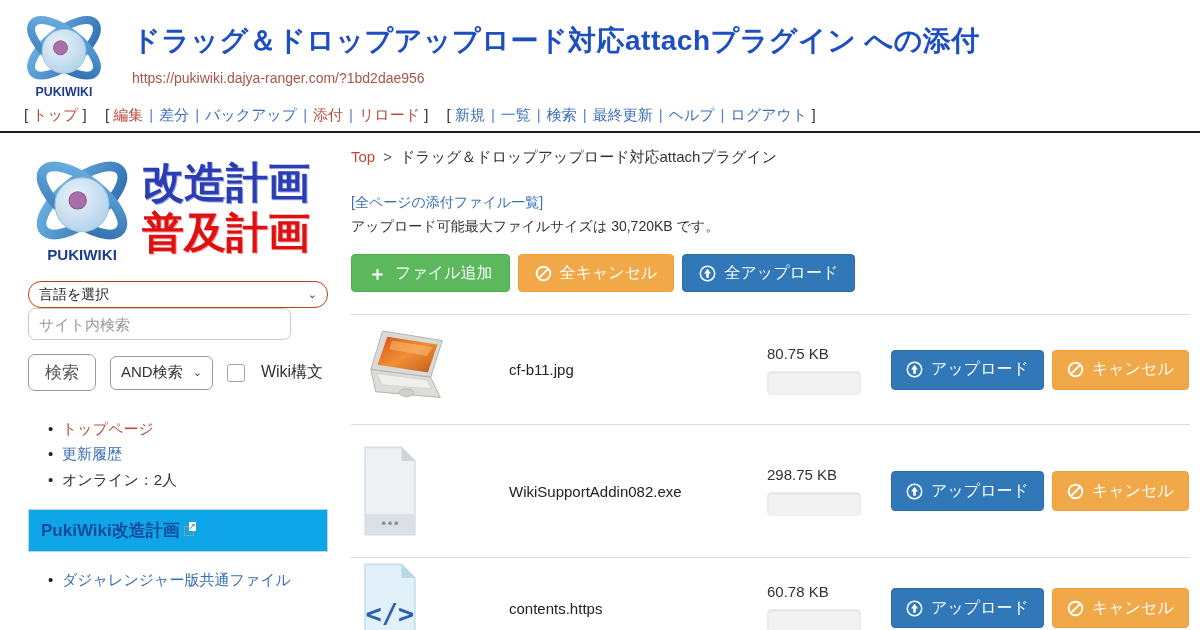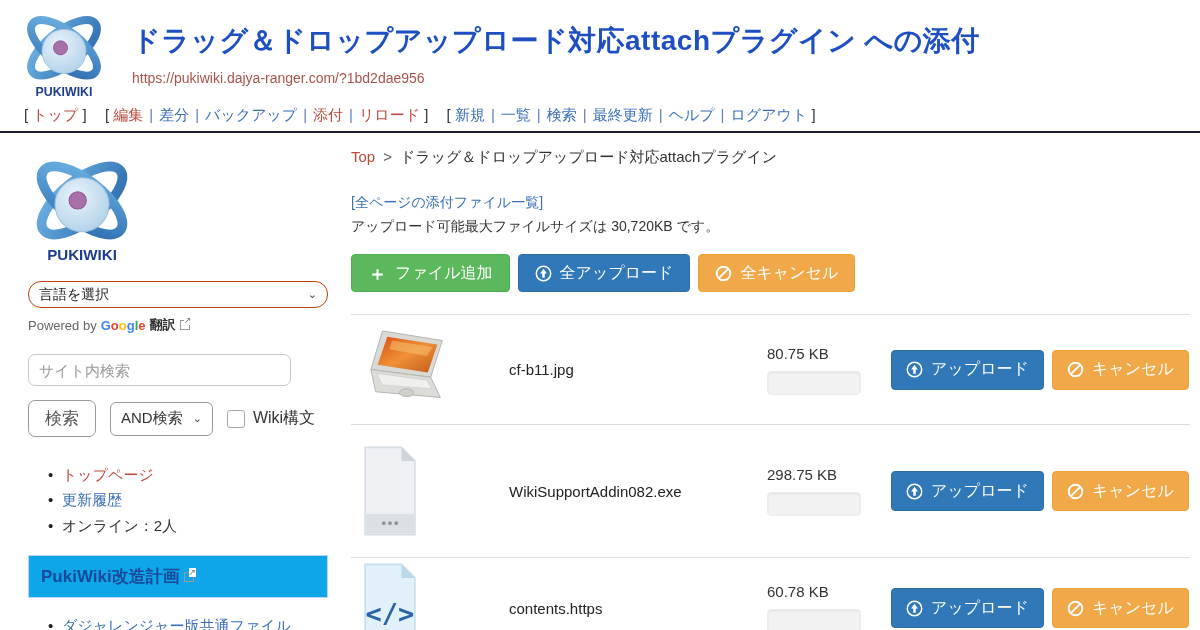--- a/index.html
+++ b/index.html
@@ -49,21 +49,21 @@
 
   .search-input { width:263px; height:32px; border:1px solid #c9c9c9; border-radius:7px;
     padding:0 10px; font-size:15px; color:#333; font-family:inherit; }
   .search-input::placeholder { color:#999; }
 
   .search-row { display:flex; align-items:center; margin-top:14px; gap:14px; }
   .search-btn { height:37px; padding:0 16px; background:#fff; border:1px solid #9a9a9a;
     border-radius:7px; font-size:17px; color:#555; cursor:pointer; font-family:inherit; }
   .and-select { height:34px; border:1px solid #9a9a9a; border-radius:6px; display:flex;
     align-items:center; gap:10px; padding:0 10px; font-size:15px; color:#333; cursor:pointer; background:#fff; }
-  .chk-wrap { display:flex; align-items:center; gap:8px; font-size:16px; color:#333; }
+  .chk-wrap { display:flex; align-items:center; gap:16px; font-size:16px; color:#333; }
   .chk { width:18px; height:18px; border:1px solid #a5a5a5; border-radius:3px; background:#fff; cursor:pointer; }
 
   .side-list { list-style:none; margin:26px 0 0 20px; font-size:15px; line-height:1.55; }
   .side-list li { position:relative; padding-left:14px; margin-bottom:2px; }
   .side-list li::before { content:"•"; position:absolute; left:0; top:0; color:#222; }
   .side-list a { text-decoration:none; }
   .lnk-red { color:#bb4a3d; }
   .lnk-blue { color:#3a6fb7; }
   .lnk-plain { color:#333; }
 
@@ -147,33 +147,31 @@
 <hr class="top-rule">
 
 <div class="content">
 
   <div class="sidebar">
     <div class="banner">
       <svg class="logo" viewBox="0 0 100 102">
         <use href="#atomLogo"></use>
         <text x="50" y="99" text-anchor="middle" font-size="14" font-weight="bold" fill="#1b3d8f">PUKIWIKI</text>
       </svg>
+      <div class="banner-lines">
+        <div class="banner-line1">改造計画</div>
+        <div class="banner-line2">普及計画</div>
+      </div>
     </div>
 
     <div class="lang-select">
       <span>言語を選択</span>
       <span class="chev">⌄</span>
     </div>
 
-    <div class="powered">
-      <span>Powered by</span>
-      <span class="google-logo"><span class="g1">G</span><span class="g2">o</span><span class="g3">o</span><span class="g4">g</span><span class="g5">l</span><span class="g6">e</span></span>
-      <span class="trans" style="font-weight:bold">翻訳</span>
-      <span class="ext-icon"></span>
-    </div>
 
     <input class="search-input" type="text" placeholder="サイト内検索" style="">
 
     <div class="search-row">
       <button class="search-btn">検索</button>
       <div class="and-select">
         <span>AND検索</span>
         <span class="chev">⌄</span>
       </div>
       <div class="chk-wrap">
@@ -205,33 +203,33 @@
     </div>
 
     <a class="attach-link" href="#">[全ページの添付ファイル一覧]</a>
     <div class="max-size">アップロード可能最大ファイルサイズは 30,720KB です。</div>
 
     <div class="toolbar">
       <button class="btn btn-green">
         <span class="plus-glyph">＋</span>
         <span>ファイル追加</span>
       </button>
+      <button class="btn btn-orange">
+        <svg width="17" height="17" viewBox="0 0 16 16">
+            <circle cx="8" cy="8" r="6.4" fill="none" stroke="#fff" stroke-width="1.8"></circle>
+            <line x1="3.6" y1="12.4" x2="12.4" y2="3.6" stroke="#fff" stroke-width="1.8"></line>
+          </svg>
+        <span>全キャンセル</span>
+      </button>
       <button class="btn btn-blue">
         <svg width="17" height="17" viewBox="0 0 16 16">
             <circle cx="8" cy="8" r="6.8" fill="none" stroke="#fff" stroke-width="1.4"></circle>
             <path d="M8 3.6 L11.2 8 H9.2 V12 H6.8 V8 H4.8 Z" fill="#fff"></path>
           </svg>
         <span>全アップロード</span>
-      </button>
-      <button class="btn btn-orange">
-        <svg width="17" height="17" viewBox="0 0 16 16">
-            <circle cx="8" cy="8" r="6.4" fill="none" stroke="#fff" stroke-width="1.8"></circle>
-            <line x1="3.6" y1="12.4" x2="12.4" y2="3.6" stroke="#fff" stroke-width="1.8"></line>
-          </svg>
-        <span>全キャンセル</span>
       </button>
     </div>
 
     <div class="file-list">
 
       <div class="file-row">
         <div class="cell-icon">
           <svg width="92" height="82" viewBox="0 0 95 85">
             <polygon points="20,2 82,12 70,50 8,42" fill="#d9dad6" stroke="#b2b3af" stroke-width="1"></polygon>
             <polygon points="25,8 77,16 67,45 15,37" fill="url(#scrG)"></polygon>

